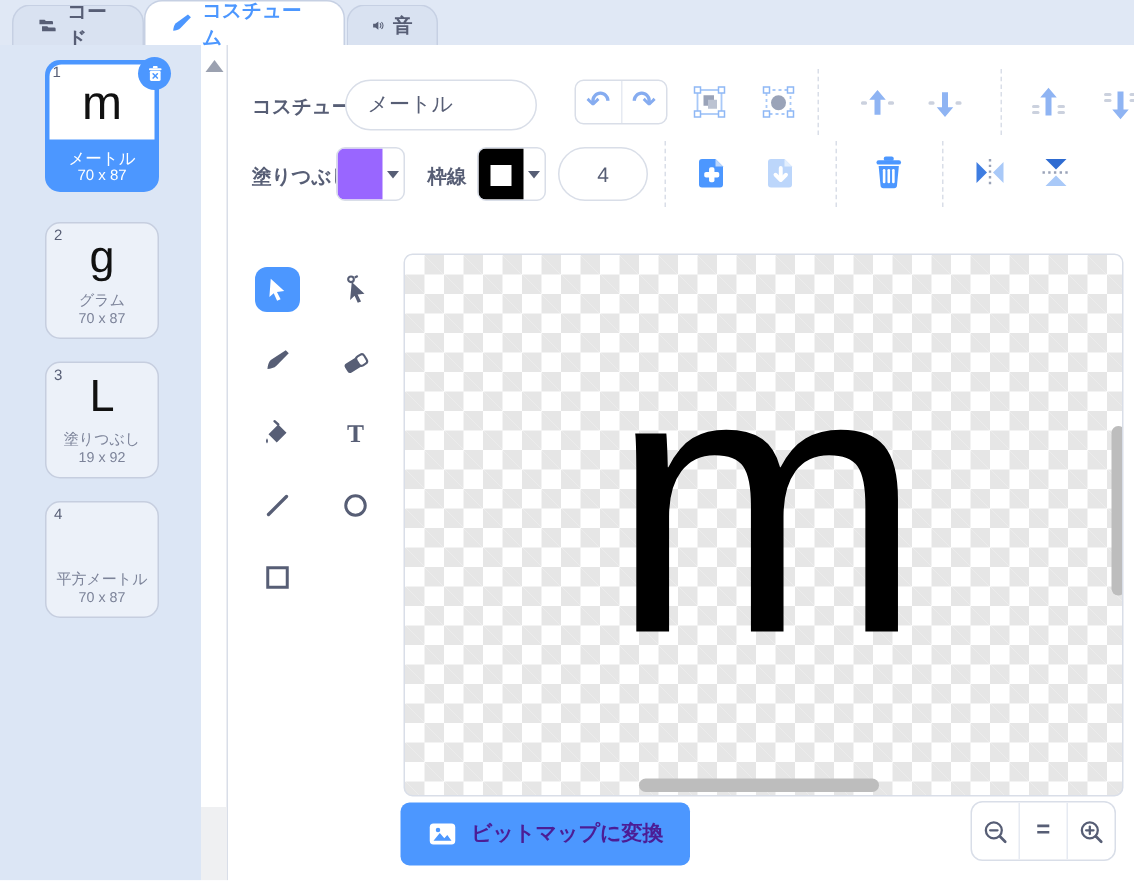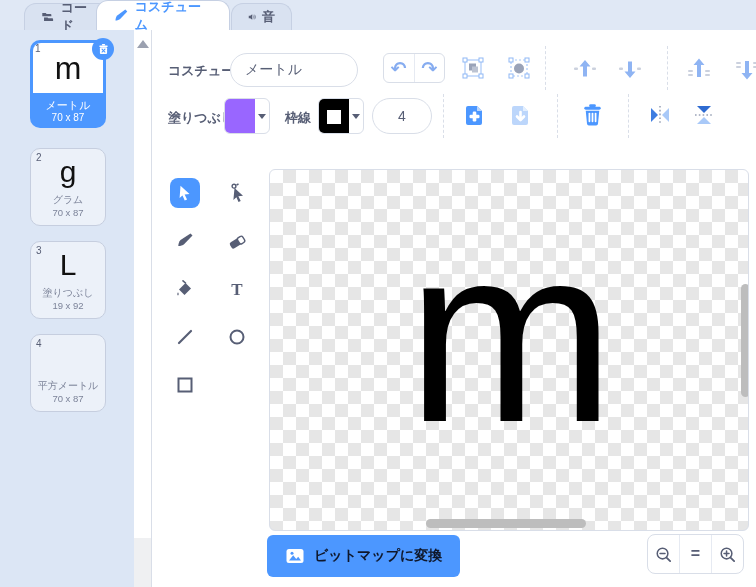--- a/index.html
+++ b/index.html
@@ -6,21 +6,21 @@
   html,body { width:756px; height:587px; overflow:hidden; }
   body { font-family:"Liberation Sans","DejaVu Sans",sans-serif; background:#fff; }
   #app { position:relative; width:756px; height:587px; background:#fff; overflow:hidden; }
 
   
   .tabbar { position:absolute; left:0; top:0; width:756px; height:30px; background:#E0E8F5; }
   .tab { position:absolute; top:3px; height:27px; display:flex; align-items:center; gap:6px;
          padding:0 16px; background:#D9E2F1; border:1px solid #C6D0E3; border-bottom:none;
          border-radius:12px 12px 0 0; color:#575E75; font-size:13px; font-weight:bold; cursor:pointer; }
   .tab.active { top:0; height:30px; background:#fff; color:#4C97FF; z-index:2; }
-  #tab-code { left:8px; width:88px;margin-left:16px; }
+  #tab-code { left:8px; width:88px; }
   #tab-costumes { left:96px; width:134px; }
   #tab-sound { left:231px; width:61px; }
 
   
   .sidebar { position:absolute; left:0; top:30px; width:134px; height:557px; background:#DCE6F5; }
   .scrollstrip { position:absolute; left:134px; top:30px; width:18px; height:557px; background:#fff;
                  border-right:1px solid #D9DEE8; }
   .scrollstrip .gray-bottom { position:absolute; left:0; top:508px; width:17px; height:49px; background:#EFF0F2; }
   .scroll-up { position:absolute; left:3px; top:10px; width:0; height:0;
                border-left:6px solid transparent; border-right:6px solid transparent;
@@ -81,21 +81,21 @@
               linear-gradient(45deg,#E6E6E6 25%,transparent 25%,transparent 75%,#E6E6E6 75%),
               linear-gradient(45deg,#E6E6E6 25%,transparent 25%,transparent 75%,#E6E6E6 75%);
             background-position:0 0,13px 13px; background-size:26px 26px; overflow:hidden; }
   .big-letter { position:absolute; left:241px; top:40px; transform:translateX(-50%);
                 font-size:250px; line-height:1; color:#000; font-family:"Liberation Sans",sans-serif; }
   .hscroll { position:absolute; left:156px; top:349px; width:160px; height:9px; background:#BDBDBD; border-radius:5px; cursor:pointer; }
   .vscroll { position:absolute; left:471px; top:114px; width:9px; height:113px; background:#BDBDBD; border-radius:5px; cursor:pointer; }
 
   
   .convert-btn { position:absolute; left:267px; top:535px; height:42px; padding:4px 18px;
-                 background:#4C97FF; border:none; border-radius:6px; color:#0f172a; font-size:14px; font-weight:bold;
+                 background:#4C97FF; border:none; border-radius:6px; color:#4c1d95; font-size:14px; font-weight:bold;
                  display:flex; align-items:center; gap:9px; cursor:pointer; font-family:inherit; }
   .zoom-box { position:absolute; left:647px; top:534px; width:97px; height:40px; background:#fff;
               border:1px solid #D9DEE8; border-radius:8px; display:flex; overflow:hidden; }
   .zoom-box .zb { flex:1; display:flex; align-items:center; justify-content:center; cursor:pointer;
                   color:#575E75; font-size:16px; font-weight:bold; }
   .zoom-box .zb + .zb { border-left:1px solid #E6EAF2; }
 </style>
 </head>
 <body>
 

